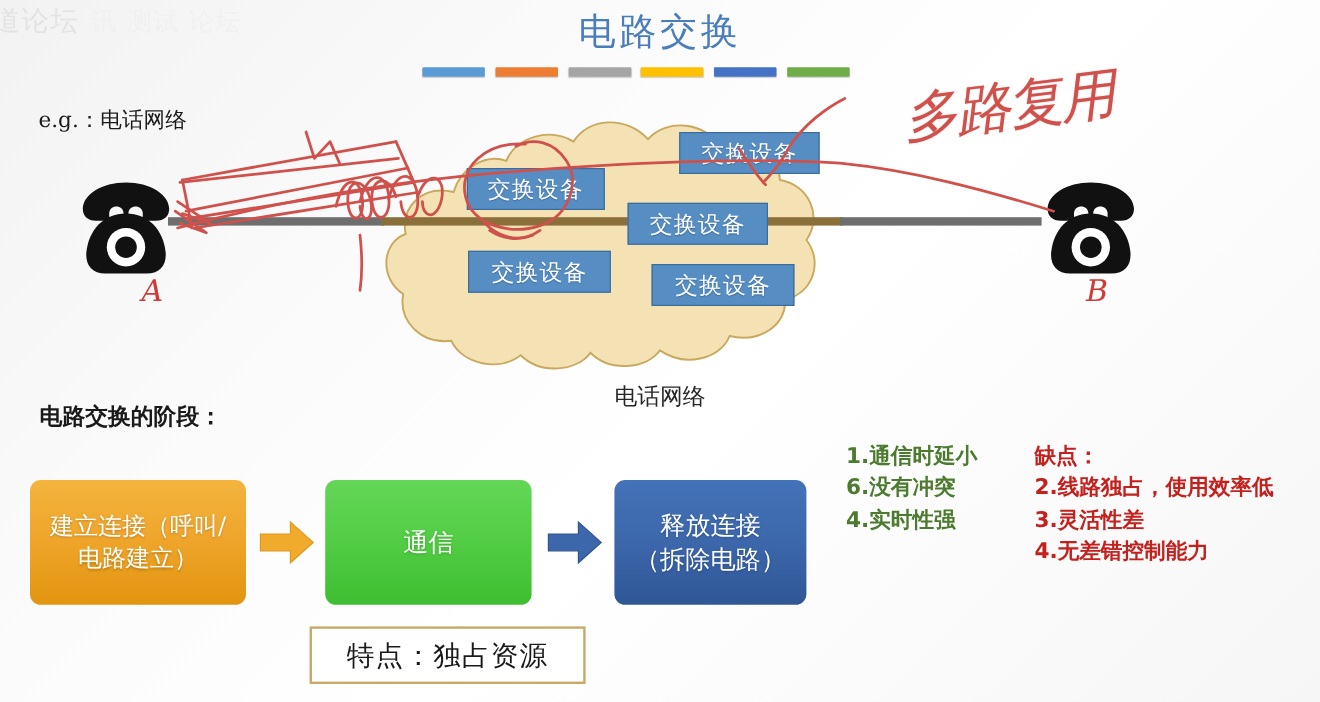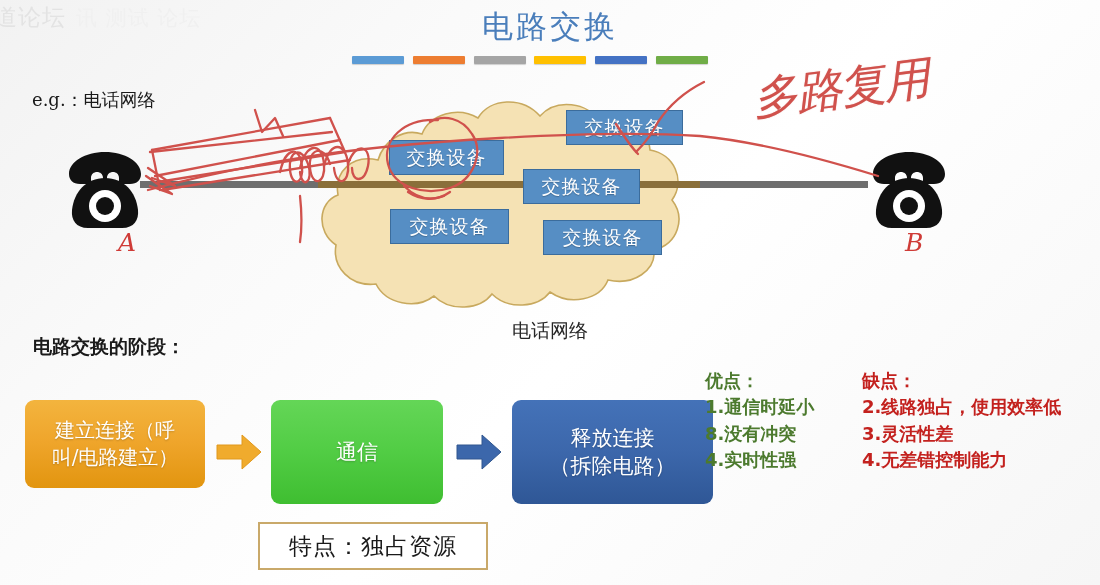--- a/index.html
+++ b/index.html
@@ -140,30 +140,30 @@
     color: #ffffff;
     font-family: "DejaVu Serif", "Liberation Serif", serif;
     display: flex;
     align-items: center;
     justify-content: center;
     text-align: center;
     line-height: 1.35;
     text-shadow: 0 1px 2px rgba(0,0,0,0.22);
   }
   #flow-1 {
-    left: 25px; top: 400px; width: 180px; height: 88px;
-    font-size: 20px; padding: 0 25px; box-sizing: border-box;
+    left: 25px; top: 400px; width: 180px; height: 104px;
+    font-size: 20px; padding: 0 12px; box-sizing: border-box;
     background: linear-gradient(180deg, #f3b43e 0%, #efa52b 48%, #e2950f 100%);
   }
   #flow-2 {
     left: 271px; top: 400px; width: 172px; height: 104px; font-size: 21px;
     background: linear-gradient(180deg, #64d657 0%, #52cd45 48%, #3fbe31 100%);
   }
   #flow-3 {
-    left: 512px; top: 400px; width: 201px; height: 104px; font-size: 21px;
+    left: 512px; top: 400px; width: 160px; height: 104px; font-size: 21px;
     background: linear-gradient(180deg, #4472b8 0%, #3c67ab 50%, #2f5796 100%);
   }
   .flow-arrow { position: absolute; }
   #arrow-1 { left: 215px; top: 432px; }
   #arrow-2 { left: 455px; top: 432px; }
 
   
   .list-col {
     position: absolute;
     font-family: "DejaVu Sans", "Liberation Sans", sans-serif;
@@ -309,23 +309,22 @@
     <svg width="48" height="40" viewBox="0 0 48 40">
       <path d="M2,13 L27,13 L27,3 L46,20 L27,37 L27,27 L2,27 Z" fill="#3c67ab" stroke="#30568f" stroke-width="1"></path>
     </svg>
   </div>
   <div class="flow-box" id="flow-3">
     <span style="white-space:pre-line;">释放连接
 （拆除电路）</span>
   </div>
 
   <div class="list-col" id="pros">
-    <span class="hd">优点：</span>
     <span class="li">1.通信时延小</span>
-    <span class="li">8.没有冲突</span>
+    <span class="li">6.没有冲突</span>
     <span class="li">4.实时性强</span>
   </div>
 
   <div class="list-col" id="cons">
     <span class="hd">缺点：</span>
     <span class="li">2.线路独占，使用效率低</span>
     <span class="li">3.灵活性差</span>
     <span class="li">4.无差错控制能力</span>
   </div>
 

